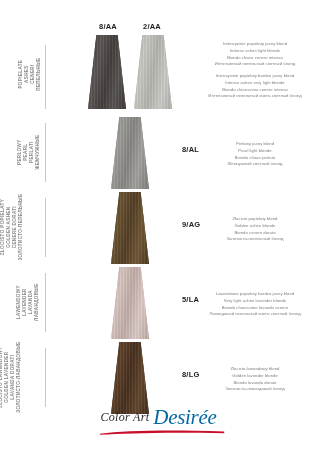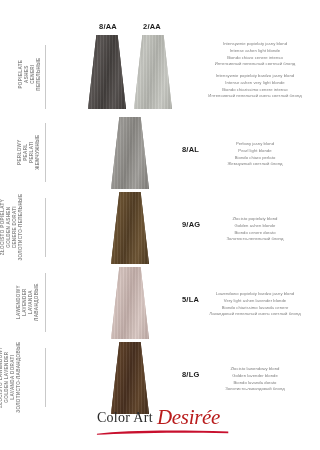--- a/index.html
+++ b/index.html
@@ -162,30 +162,31 @@
     width: 317px;
     text-align: center;
   }
   .logo-inner {
     display: inline-block;
     position: relative;
     padding: 0 6px 6px 6px;
   }
   .logo-color-art {
     font-family: "Liberation Serif", serif;
-    font-size: 14px;
+    font-style: italic;
+    font-size: 12px;
     color: #2b2b2b;
     vertical-align: middle;
     letter-spacing: 0.3px;
   }
   .logo-desiree {
     font-family: "Liberation Serif", serif;
     font-style: italic;
     font-size: 21px;
-    color: #b91c1c;
+    color: #0369a1;
     vertical-align: middle;
     margin-left: 4px;
     letter-spacing: -0.3px;
   }
   .logo-swoosh {
     position: absolute;
     left: 4px;
     bottom: 1px;
     width: 100%;
     height: 6px;

